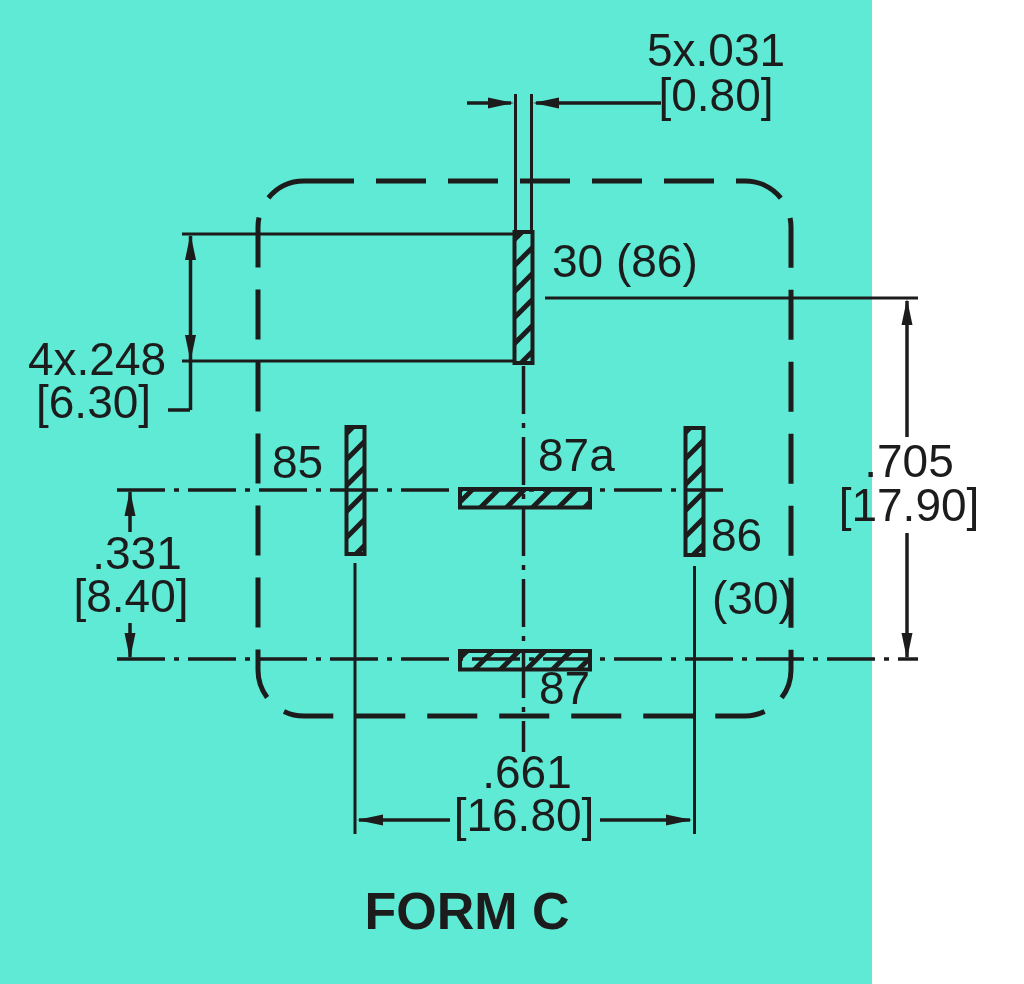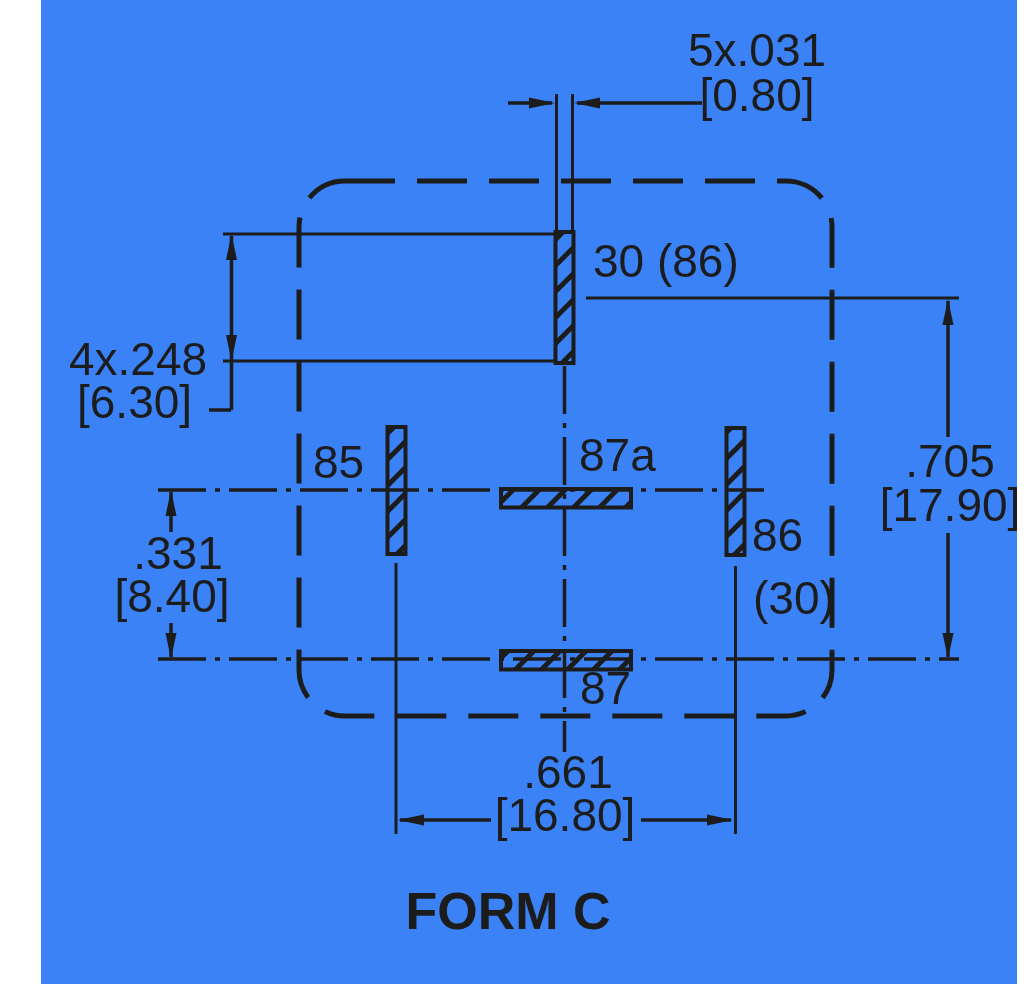--- a/index.html
+++ b/index.html
@@ -5,24 +5,23 @@
   html, body {
     margin: 0;
     padding: 0;
     background: #ffffff;
     width: 1024px;
     height: 984px;
     overflow: hidden;
   }
   .stage {
     position: relative;
-    width: 976px;
+    width: 872px;
     height: 984px;
-    background: #3b82f6;
-    margin-left: 41px;
+    background: #5eead4;
   }
   svg { display: block; }
   .ink        { stroke: #1c1c1c; fill: none; }
   .outline    { stroke-width: 5;   stroke-dasharray: 50 22; }
   .centerline { stroke-width: 3.5; stroke-dasharray: 48 9 5 9; }
   .extline    { stroke-width: 3; }
   .dimline    { stroke-width: 3.5; }
   .pin        { stroke: #1c1c1c; stroke-width: 4; fill: url(#hatch); }
   .arrow      { fill: #1c1c1c; stroke: none; }
   .lbl {

